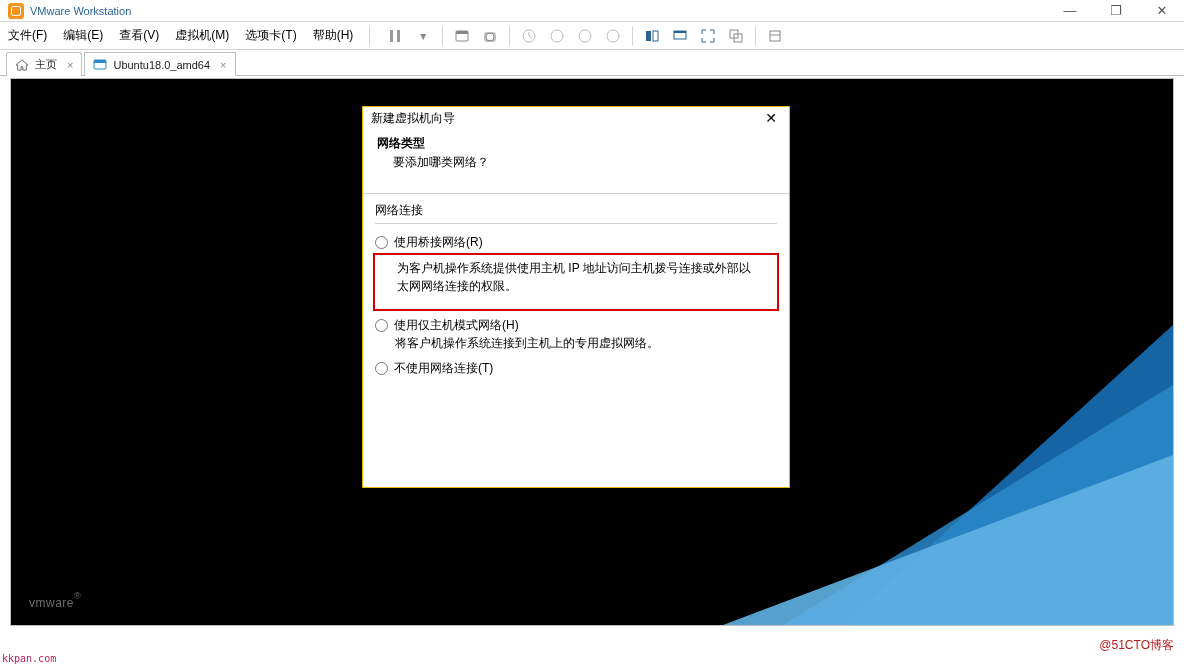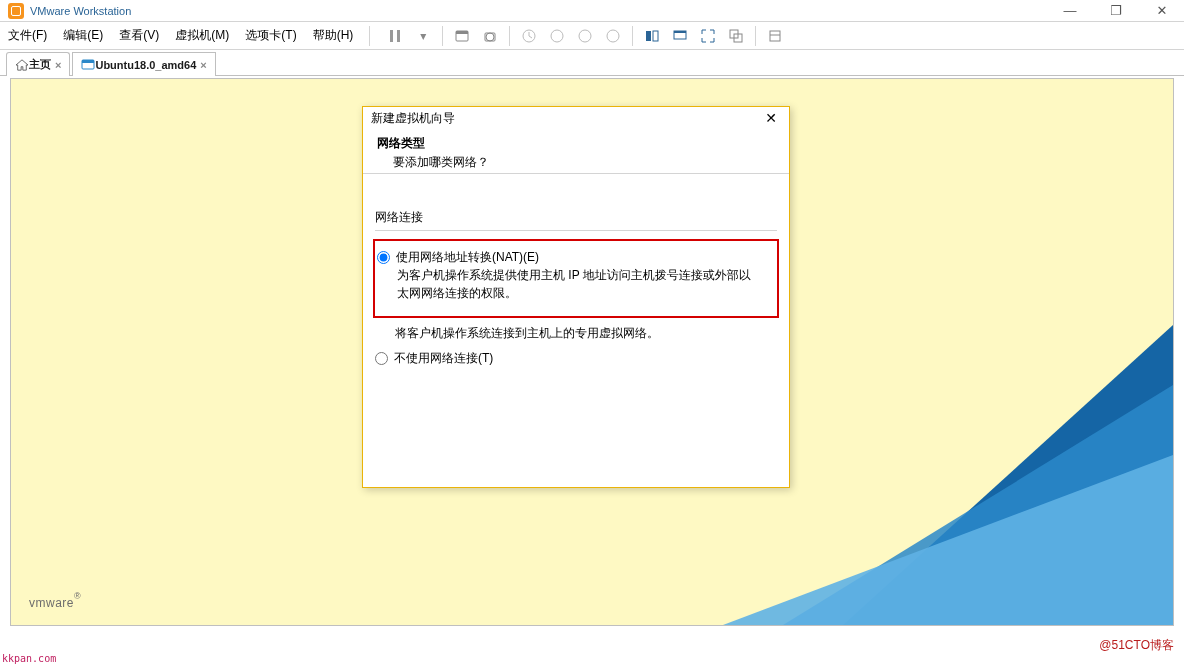--- a/index.html
+++ b/index.html
@@ -13,41 +13,41 @@
   .win-btn { width:28px; text-align:center; cursor: pointer; font-size:13px; }
 
   .menu-bar { height: 28px; background: #fff; display: flex; align-items: center; padding: 0 8px; border-bottom: 1px solid #d4d4d4; gap: 16px; }
   .menu-item { color: #000; cursor: pointer; }
   .menu-sep { width:1px; height:20px; background:#d4d4d4; }
   .toolbar-group { display:flex; align-items:center; gap:10px; }
   .tb-icon { width:18px; height:18px; display:flex; align-items:center; justify-content:center; color:#888; cursor:pointer;}
   .tb-icon svg{width:16px;height:16px;}
 
   .tabs-bar { height: 26px; background: #fff; display: flex; align-items:flex-end; padding: 0 6px; border-bottom: 1px solid #bfbfbf; }
-  .tab { height: 24px; display:flex; align-items:center; padding: 0 8px; border:1px solid #bfbfbf; border-bottom:none; margin-right:2px; background:#fff; position:relative; top:1px;font-weight:bold;}
+  .tab { height: 24px; display:flex; align-items:center; padding: 0 8px; border:1px solid #bfbfbf; border-bottom:none; margin-right:2px; background:#fff; gap:6px; position:relative; top:1px;}
   .tab.home { border-top-left-radius:3px; border-top-right-radius:3px;}
   .tab .home-icon{ width:14px;height:12px; }
   .tab .close { color:#888; font-size:11px; cursor:pointer; margin-left:4px;}
   .tab-ubuntu .u-icon{ width:14px;height:14px; display:inline-block;}
   .tab-text{color:#1a1a1a;font-size:11px;}
 
-  .content { position: absolute; top: 78px; left: 10px; right: 10px; bottom: 40px; border:1px solid #bfbfbf; background:#fef9c3; overflow:hidden;padding-left:20px;}
+  .content { position: absolute; top: 78px; left: 10px; right: 10px; bottom: 40px; border:1px solid #bfbfbf; background:#000000; overflow:hidden;padding-left:20px;}
   .vmware-logo{ position:absolute; left:18px; bottom:12px; color:#6d6d6d; font-family:Arial,sans-serif; font-size:22px; font-weight:normal; letter-spacing:0.5px;}
 
   .blue-tri{ position:absolute; right:0; bottom:0; width:450px; height:300px; pointer-events:none;}
 
   .wizard { position:absolute; left:362px; top:106px; width:428px; height:382px; border:1px solid #eab308; background:#fff; box-shadow: 2px 2px 8px rgba(0,0,0,0.2); }
   .wiz-title-bar{ height:22px; display:flex; align-items:center; padding:0 8px; font-size:12px; }
   .wiz-title-bar .spacer{flex:1;}
   .wiz-close{ cursor:pointer; font-size:14px; padding:0 4px;}
-  .wiz-header{ padding:6px 14px 2px 14px; border-bottom:1px solid #d4d4d4;}
+  .wiz-header{ padding:6px 14px 22px 14px; border-bottom:1px solid #d4d4d4;}
   .wiz-h1{ font-weight:bold; font-size:12px;}
   .wiz-h2{ padding-left:16px; font-size:12px; margin-top:2px;}
   .wiz-body{ padding:8px 12px; }
-  .group-label{ font-size:12px; margin-bottom:4px;margin-top:27px;}
+  .group-label{ font-size:12px; margin-bottom:4px;}
   .group-box{ border-top:1px solid #d4d4d4; padding-top:6px;}
   .radio-row{ display:flex; align-items:flex-start; gap:6px; margin-top:4px;}
   .radio-row input{ margin-top:2px;}
   .radio-label{ font-size:12px;}
   .radio-desc{ font-size:12px; padding-left:20px; line-height:1.5; margin-bottom:8px; max-width:380px;}
   .highlight-box{ border:2px solid #d40000; padding:4px 2px 6px 2px; margin:2px -2px 6px -2px;}
 
   .wiz-footer{ position:absolute; left:0; right:0; bottom:0; height:40px; border-top:1px solid #d4d4d4; background:#f0f0f0; display:flex; align-items:center; padding:0 10px; gap:8px;}
   .wiz-btn{ height:23px; padding:0 14px; background:#e9e9e9; border:1px solid #a5a5a5; font-size:12px; cursor:pointer; display:flex; align-items:center;}
   .wiz-btn.help{ margin-right:auto; min-width:72px; justify-content:center;}
@@ -188,29 +188,33 @@
     <span class="wiz-close">✕</span>
   </div>
   <div class="wiz-header">
     <div class="wiz-h1">网络类型</div>
     <div class="wiz-h2">要添加哪类网络？</div>
   </div>
   <div class="wiz-body">
     <div class="group-label">网络连接</div>
     <div class="group-box">
 
+      <div class="radio-row">
+        <input type="radio" name="net" style="">
+        <span class="radio-label">使用桥接网络(R)</span>
+      </div>
 
       <div class="highlight-box">
-        <div class="radio-row">
-          <input type="radio" name="net" checked="" style="">
-          <span class="radio-label">使用网络地址转换(NAT)(E)</span>
-        </div>
         <div class="radio-desc">为客户机操作系统提供使用主机 IP 地址访问主机拨号连接或外部以太网网络连接的权限。</div>
       </div>
 
+      <div class="radio-row">
+        <input type="radio" name="net" style="">
+        <span class="radio-label">使用仅主机模式网络(H)</span>
+      </div>
       <div class="radio-desc">将客户机操作系统连接到主机上的专用虚拟网络。</div>
 
       <div class="radio-row">
         <input type="radio" name="net" style="">
         <span class="radio-label">不使用网络连接(T)</span>
       </div>
 
     </div>
   </div>
 </div>

